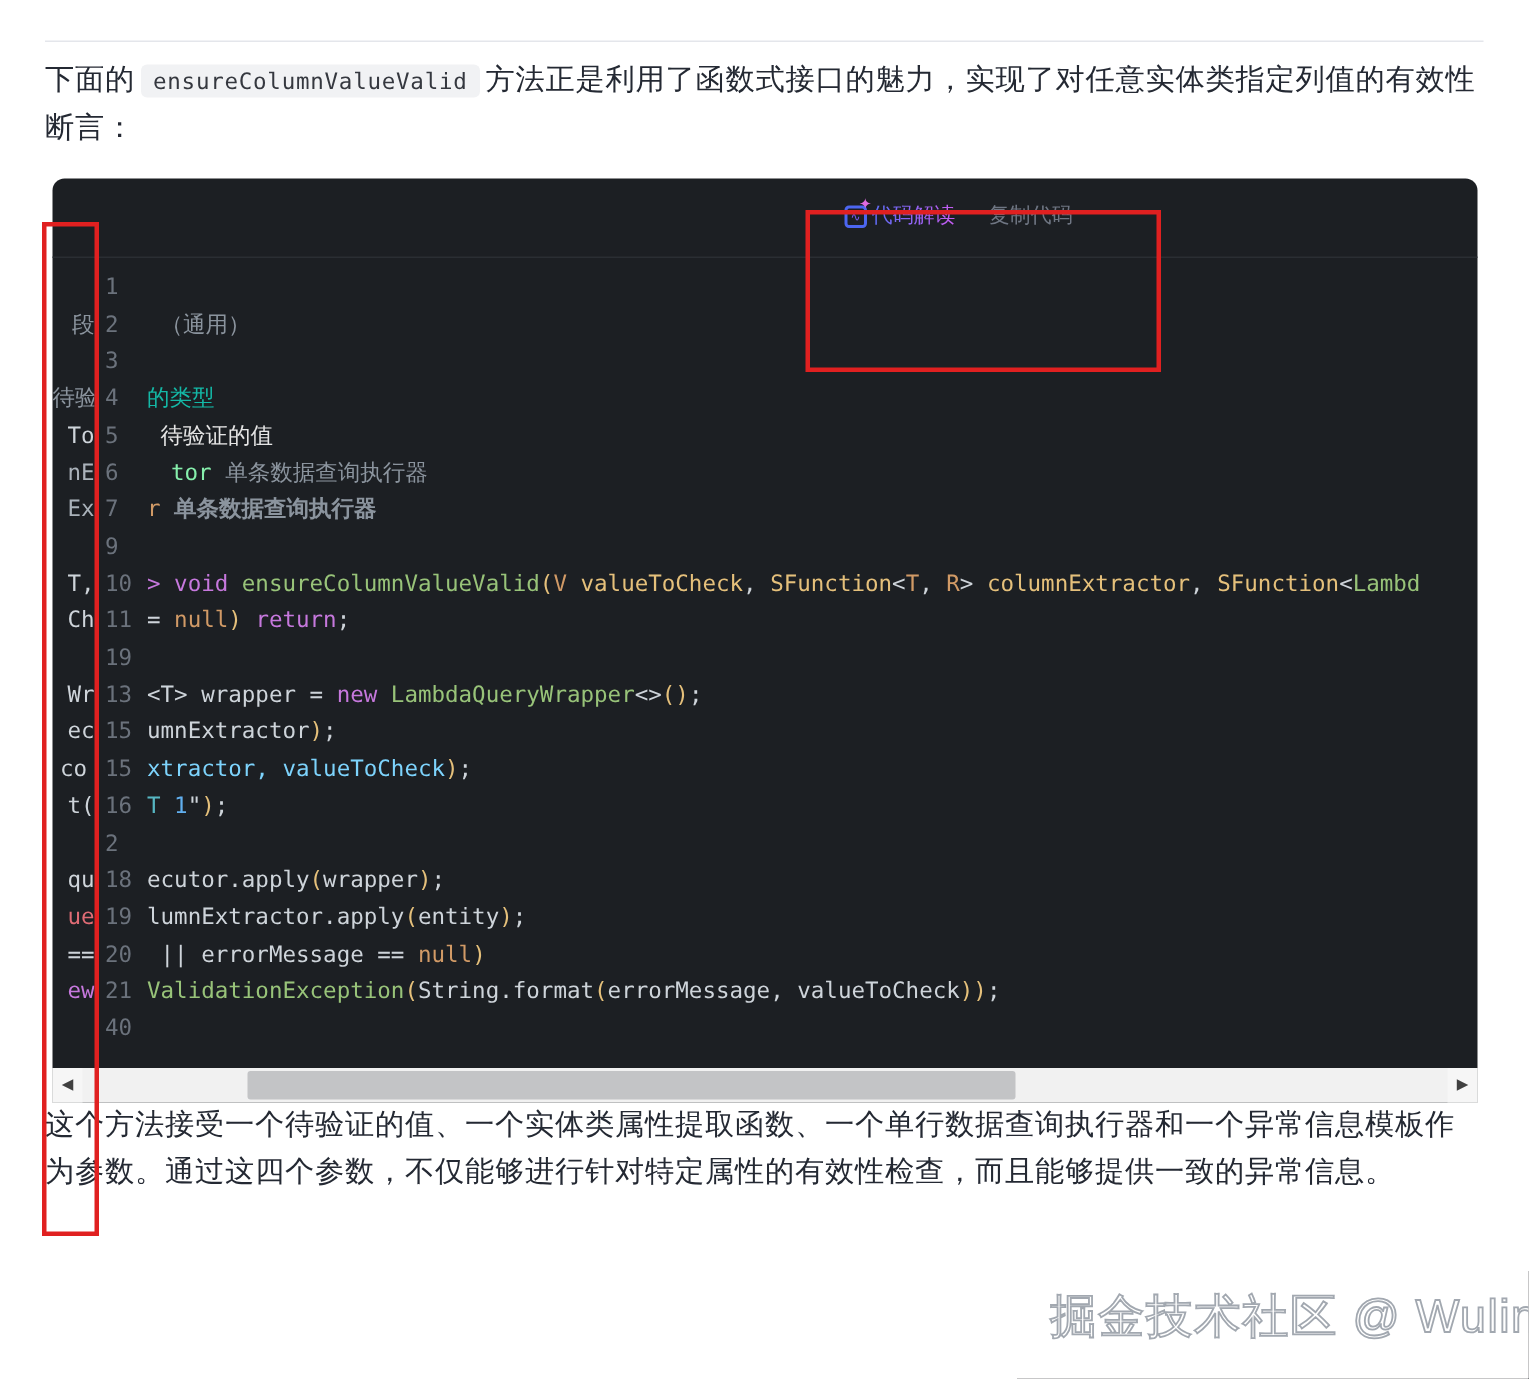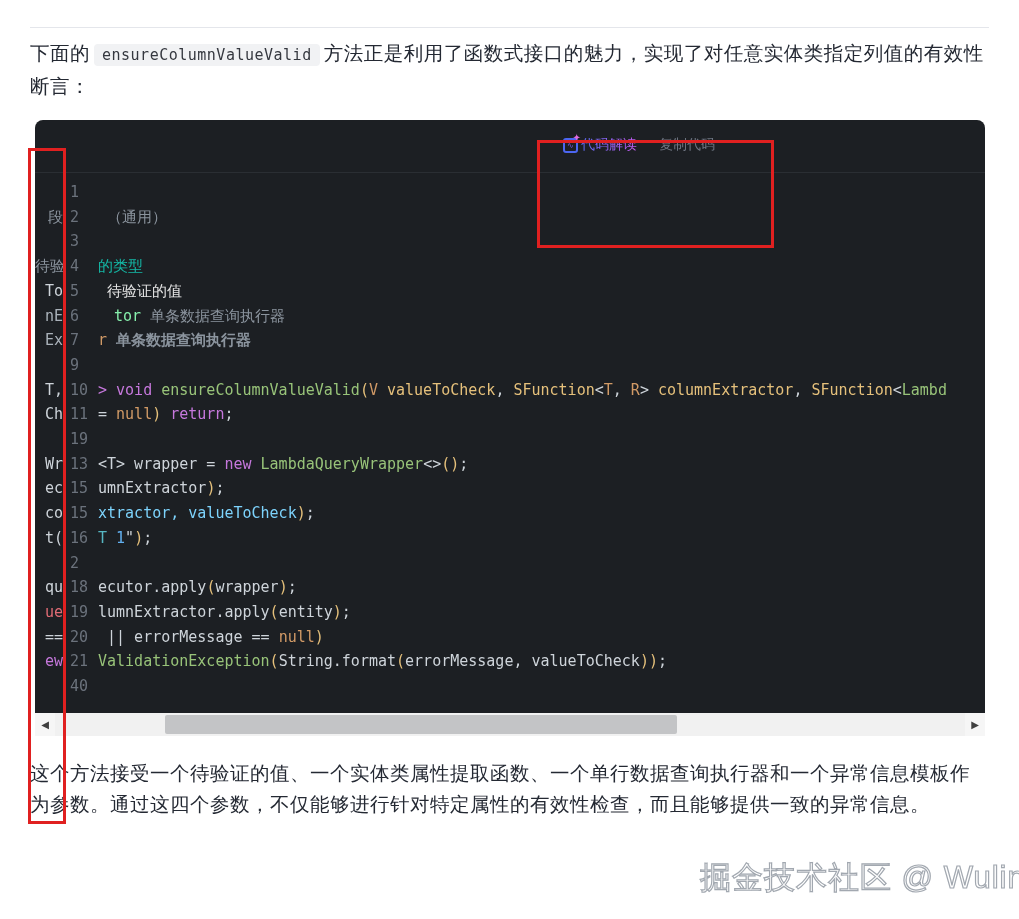--- a/index.html
+++ b/index.html
@@ -9,21 +9,21 @@
     font-family:"Liberation Sans","DejaVu Sans",sans-serif;
     color:#1d2129;
   }
   .content { padding:14px 30px 0 30px; }
 
   h1.page-title { font-size:32px; font-weight:700; color:#17181a; letter-spacing:1px; line-height:1.4; }
   .title-rule { border:none; border-top:1px solid #e4e6eb; margin:13px 0 0 0; }
 
   p.para { font-size:19.5px; line-height:31px; letter-spacing:0.5px; color:#242933; }
   .intro-para { margin-top:10px; }
-  .outro-para { margin-top:22px; }
+  .outro-para { }
 
   code.inline-code {
     font-family:"DejaVu Sans Mono","Liberation Mono",monospace;
     font-size:15px; background:#f1f2f4; color:#35383f;
     padding:2px 8px; border-radius:4px; margin:0 4px;
   }
 
   
   .code-block {
     margin:18px 0 0 5px; width:950px; background:#1c1f23;
@@ -127,21 +127,21 @@
         <div class="code-line"><span class="frag" style="color: rgb(139, 148, 158);">待验</span><span class="lnum">4</span><span class="lcode"><span style="color: #14b8a6;">的类型</span></span></div>
         <div class="code-line"><span class="frag" style="color: rgb(206, 212, 218);">To</span><span class="lnum">5</span><span class="lcode"><span style="color: #e5e5e5;"> 待验证的值</span></span></div>
         <div class="code-line"><span class="frag" style="color: rgb(170, 178, 186);">nE</span><span class="lnum">6</span><span class="lcode"><span style="color: #86efac; margin-left: 16px;">tor</span><span style="color: rgb(139, 148, 158);"> 单条数据查询执行器</span></span></div>
         <div class="code-line"><span class="frag" style="color: rgb(170, 178, 186);">Ex</span><span class="lnum">7</span><span class="lcode"><span style="color: rgb(209, 154, 102);">r</span><span style="color: rgb(139, 148, 158); font-weight: bold;"> 单条数据查询执行器</span></span></div>
         <div class="code-line"><span class="frag"></span><span class="lnum">9</span><span class="lcode"></span></div>
         <div class="code-line"><span class="frag" style="color: rgb(206, 212, 218);">T,</span><span class="lnum">10</span><span class="lcode"><span style="color: rgb(198, 120, 221);">&gt; </span><span style="color: rgb(198, 120, 221);">void</span><span style="color: rgb(206, 212, 218);"> </span><span style="color: rgb(152, 195, 121);">ensureColumnValueValid</span><span style="color: rgb(229, 192, 123);">(</span><span style="color: rgb(209, 154, 102);">V</span><span style="color: rgb(206, 212, 218);"> </span><span style="color: rgb(229, 192, 123);">valueToCheck</span><span style="color: rgb(206, 212, 218);">, </span><span style="color: rgb(229, 192, 123);">SFunction</span><span style="color: rgb(206, 212, 218);">&lt;</span><span style="color: rgb(209, 154, 102);">T</span><span style="color: rgb(206, 212, 218);">, </span><span style="color: rgb(209, 154, 102);">R</span><span style="color: rgb(206, 212, 218);">&gt; </span><span style="color: rgb(229, 192, 123);">columnExtractor</span><span style="color: rgb(206, 212, 218);">, </span><span style="color: rgb(229, 192, 123);">SFunction</span><span style="color: rgb(206, 212, 218);">&lt;</span><span style="color: rgb(152, 195, 121);">Lambd</span></span></div>
         <div class="code-line"><span class="frag" style="color: rgb(206, 212, 218);">Ch</span><span class="lnum">11</span><span class="lcode"><span style="color: rgb(206, 212, 218);">= </span><span style="color: rgb(209, 154, 102);">null</span><span style="color: rgb(229, 192, 123);">)</span><span style="color: rgb(206, 212, 218);"> </span><span style="color: rgb(198, 120, 221);">return</span><span style="color: rgb(206, 212, 218);">;</span></span></div>
         <div class="code-line"><span class="frag"></span><span class="lnum">19</span><span class="lcode"></span></div>
         <div class="code-line"><span class="frag" style="color: rgb(206, 212, 218);">Wr</span><span class="lnum">13</span><span class="lcode"><span style="color: rgb(206, 212, 218);">&lt;T&gt; wrapper = </span><span style="color: rgb(198, 120, 221);">new</span><span style="color: rgb(206, 212, 218);"> </span><span style="color: rgb(152, 195, 121);">LambdaQueryWrapper</span><span style="color: rgb(206, 212, 218);">&lt;&gt;</span><span style="color: rgb(229, 192, 123);">()</span><span style="color: rgb(206, 212, 218);">;</span></span></div>
         <div class="code-line"><span class="frag" style="color: rgb(206, 212, 218);">ec</span><span class="lnum">15</span><span class="lcode"><span style="color: rgb(206, 212, 218);">umnExtractor</span><span style="color: rgb(229, 192, 123);">)</span><span style="color: rgb(206, 212, 218);">;</span></span></div>
-        <div class="code-line"><span class="frag" style="color: rgb(206, 212, 218);">co</span><span class="lnum">15</span><span class="lcode"><span style="color: #7dd3fc;">xtractor, valueToCheck</span><span style="color: rgb(229, 192, 123);">)</span><span style="color: rgb(206, 212, 218);">;</span></span></div>
+        <div class="code-line"><span class="frag" style="color: rgb(206, 212, 218); text-align: center;">co</span><span class="lnum">15</span><span class="lcode"><span style="color: #7dd3fc;">xtractor, valueToCheck</span><span style="color: rgb(229, 192, 123);">)</span><span style="color: rgb(206, 212, 218);">;</span></span></div>
         <div class="code-line"><span class="frag" style="color: rgb(206, 212, 218);">t(</span><span class="lnum">16</span><span class="lcode"><span style="color: rgb(86, 182, 194);">T</span><span style="color: rgb(206, 212, 218);"> </span><span style="color: rgb(97, 175, 239);">1</span><span style="color: rgb(206, 212, 218);">"</span><span style="color: rgb(229, 192, 123);">)</span><span style="color: rgb(206, 212, 218);">;</span></span></div>
         <div class="code-line"><span class="frag"></span><span class="lnum">2</span><span class="lcode"></span></div>
         <div class="code-line"><span class="frag" style="color: rgb(206, 212, 218);">qu</span><span class="lnum">18</span><span class="lcode"><span style="color: rgb(206, 212, 218);">ecutor.apply</span><span style="color: rgb(229, 192, 123);">(</span><span style="color: rgb(206, 212, 218);">wrapper</span><span style="color: rgb(229, 192, 123);">)</span><span style="color: rgb(206, 212, 218);">;</span></span></div>
         <div class="code-line"><span class="frag" style="color: rgb(224, 108, 117);">ue</span><span class="lnum">19</span><span class="lcode"><span style="color: rgb(206, 212, 218);">lumnExtractor.apply</span><span style="color: rgb(229, 192, 123);">(</span><span style="color: rgb(206, 212, 218);">entity</span><span style="color: rgb(229, 192, 123);">)</span><span style="color: rgb(206, 212, 218);">;</span></span></div>
         <div class="code-line"><span class="frag" style="color: rgb(206, 212, 218);">==</span><span class="lnum">20</span><span class="lcode"><span style="color: rgb(206, 212, 218);"> || errorMessage == </span><span style="color: rgb(209, 154, 102);">null</span><span style="color: rgb(229, 192, 123);">)</span></span></div>
         <div class="code-line"><span class="frag" style="color: rgb(198, 120, 221);">ew</span><span class="lnum">21</span><span class="lcode"><span style="color: rgb(152, 195, 121);">ValidationException</span><span style="color: rgb(229, 192, 123);">(</span><span style="color: rgb(206, 212, 218);">String.format</span><span style="color: rgb(229, 192, 123);">(</span><span style="color: rgb(206, 212, 218);">errorMessage, valueToCheck</span><span style="color: rgb(229, 192, 123);">))</span><span style="color: rgb(206, 212, 218);">;</span></span></div>
         <div class="code-line"><span class="frag"></span><span class="lnum">40</span><span class="lcode"></span></div>
       </div>
 
     <div class="code-hscrollbar">

